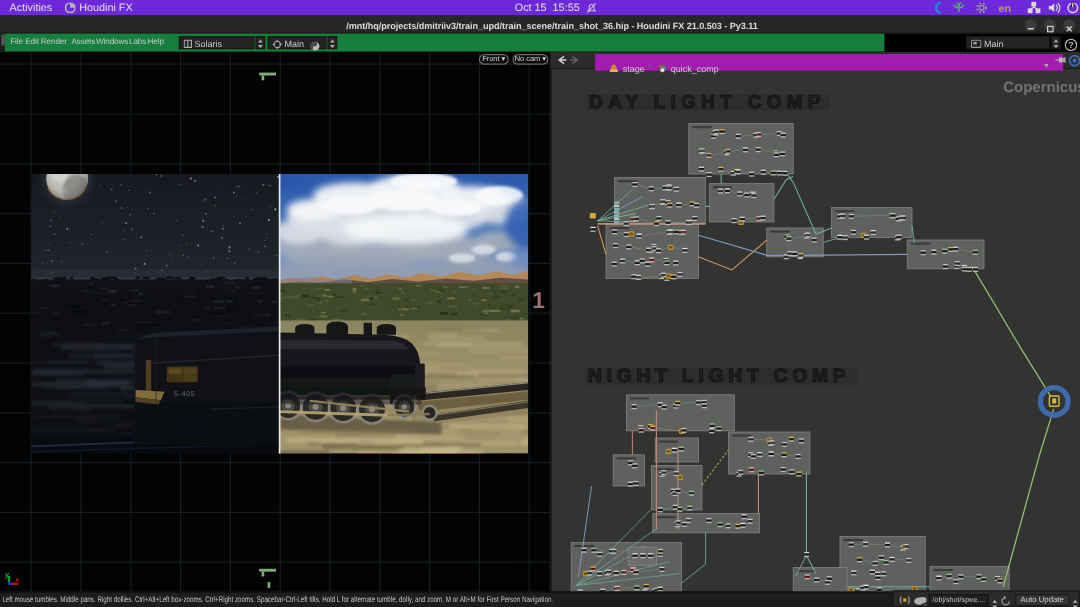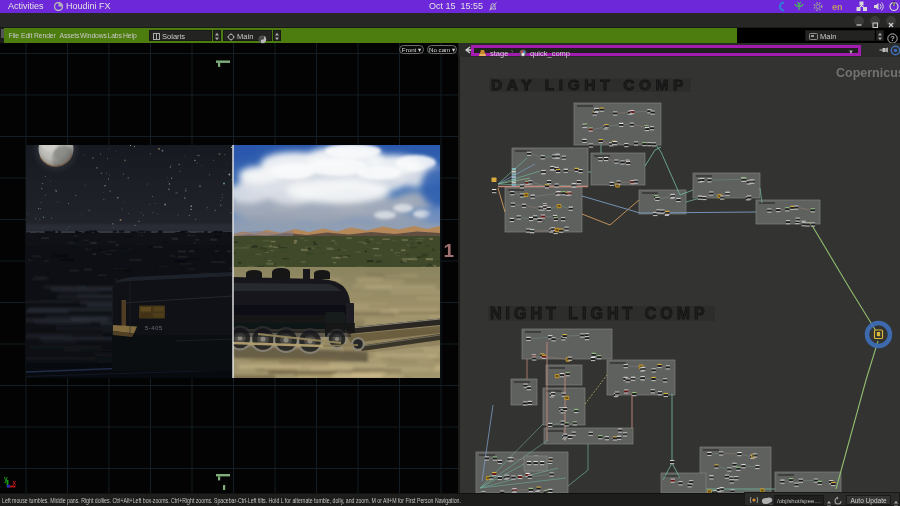--- a/index.html
+++ b/index.html
@@ -1904,32 +1904,33 @@
         </g>
   <g>
           <circle cx="120" cy="5.5" r="4" fill="none" stroke="#d8d8d8" stroke-width="1.2"></circle>
           <line x1="120" y1="0.5" x2="120" y2="5" stroke="#090909" stroke-width="2.4"></line>
           <line x1="120" y1="1" x2="120" y2="5" stroke="#d8d8d8" stroke-width="1.2"></line>
         </g>
  </svg>
 </div>
 
 <div style="position:absolute;left:0;top:13px;width:900px;height:15px;background:#272725;border-bottom:1px solid #1a1a19">
+ <div style="position:absolute;left:286px;top:4px;width:348px;text-align:center;color:#dcdcdc;font-size:7.6px;font-weight:bold;white-space:nowrap;letter-spacing:-0.05px">/mnt/hq/projects/dmitriiv3/train_upd/train_scene/train_shot_36.hip - Houdini FX 21.0.503 - Py3.11</div>
  <div style="position:absolute;top:2.5px;width:10px;height:10px;border-radius:50%;background:#3b3b39;left:854px"><svg width="10" height="10">
           <line x1="2.5" y1="5" x2="7.5" y2="5" stroke="#cfcfcf" stroke-width="1.2"></line>
         </svg></div>
  <div style="position:absolute;top:2.5px;width:10px;height:10px;border-radius:50%;background:#3b3b39;left:870px"><svg width="10" height="10">
           <rect x="3" y="3" width="4.5" height="4.5" fill="none" stroke="#cfcfcf" stroke-width="1"></rect>
         </svg></div>
  <div style="position:absolute;top:2.5px;width:10px;height:10px;border-radius:50%;background:#3b3b39;left:886px"><svg width="10" height="10">
           <path d="M3,3 L7,7 M7,3 L3,7" stroke="#cfcfcf" stroke-width="1.2"></path>
         </svg></div>
 </div>
 
-<div style="position:absolute;left:0;top:28px;width:737px;height:15px;background:#4d7c0f">
+<div style="position:absolute;left:0;top:28px;width:737px;height:15px;background:#15803d">
  <div style="position:absolute;left:0;top:0;width:4px;height:15px;background:#1c1c1b"></div>
  <div style="position:absolute;left:0.5px;top:1px;width:3px;height:9px;background:#555"></div>
  <span style="position:absolute;top:4px;color:#c9c9c9;font-size:6.8px;letter-spacing:-0.1px;left:8.5px">File</span>
       <span style="position:absolute;top:4px;color:#c9c9c9;font-size:6.8px;letter-spacing:-0.1px;left:21px">Edit</span>
  <span style="position:absolute;top:4px;color:#c9c9c9;font-size:6.8px;letter-spacing:-0.1px;left:34px">Render</span>
       <span style="position:absolute;top:4px;color:#c9c9c9;font-size:6.8px;letter-spacing:-0.1px;left:59.5px">Assets</span>
  <span style="position:absolute;top:4px;color:#c9c9c9;font-size:6.8px;letter-spacing:-0.1px;left:80px">Windows</span>
       <span style="position:absolute;top:4px;color:#c9c9c9;font-size:6.8px;letter-spacing:-0.1px;left:107.5px">Labs</span>
  <span style="position:absolute;top:4px;color:#c9c9c9;font-size:6.8px;letter-spacing:-0.1px;left:123px">Help</span>
  <div style="position:absolute;top:2px;height:11px;background:#232321;border:1px solid #191918;color:#c9c9c9;font-size:7.5px;line-height:9px;white-space:nowrap;left:149px;width:63px;padding:1px 0 0 3px"><svg width="7" height="7" viewBox="0 0 7 7" style="vertical-align:-1px">
@@ -1961,21 +1962,21 @@
           <circle cx="5.5" cy="5.5" r="4.7" fill="none" stroke="#b8b8b8" stroke-width="1"></circle>
           <text x="3.2" y="8.3" font-family="Liberation Sans,sans-serif" font-size="7.5" fill="#b8b8b8" font-weight="bold">?</text>
         </svg></span>
 </div>
 
 <div style="position:absolute;left:459px;top:43px;width:441px;height:14px;background:#2b2b2a">
  <svg style="position:absolute;left:4px;top:2.5px" width="20" height="9" viewBox="0 0 20 9">
         <path d="M7,1 L3,4 L7,7 M3,4 L9,4" stroke="#cfcfcf" stroke-width="1.3" fill="none"></path>
         <path d="M14,1 L18,4 L14,7 M18,4 L12,4" stroke="#616161" stroke-width="1.3" fill="none"></path>
       </svg>
- <div style="position:absolute;left:12px;top:1.5px;width:390px;height:11px;background:#1f1f1e;border:3px solid #a21caf">
+ <div style="position:absolute;left:37px;top:1.5px;width:390px;height:11px;background:#1f1f1e;border:7px solid #a21caf">
    <svg style="position:absolute;left:4px;top:1.5px" width="9" height="8" viewBox="0 0 9 8">
           <path d="M1,7 L3,1 L6,1 L8,7 Z" fill="#c8882e"></path>
           <path d="M1,7 L8,7 L7.3,5 L1.7,5 Z" fill="#e8b060"></path>
         </svg>
    <span style="position:absolute;left:16px;top:1px;color:#cfcfcf;font-size:7.5px">stage</span>
    <span style="position:absolute;left:37px;top:0.5px;color:#777;font-size:7px">›</span>
    <svg style="position:absolute;left:45px;top:1.5px" width="8" height="8" viewBox="0 0 8 8">
           <circle cx="4" cy="4" r="3.5" fill="#5a5a5a"></circle>
           <circle cx="3" cy="3" r="1.6" fill="#c05050"></circle>
           <circle cx="5.2" cy="3.4" r="1.5" fill="#5080c0"></circle>

